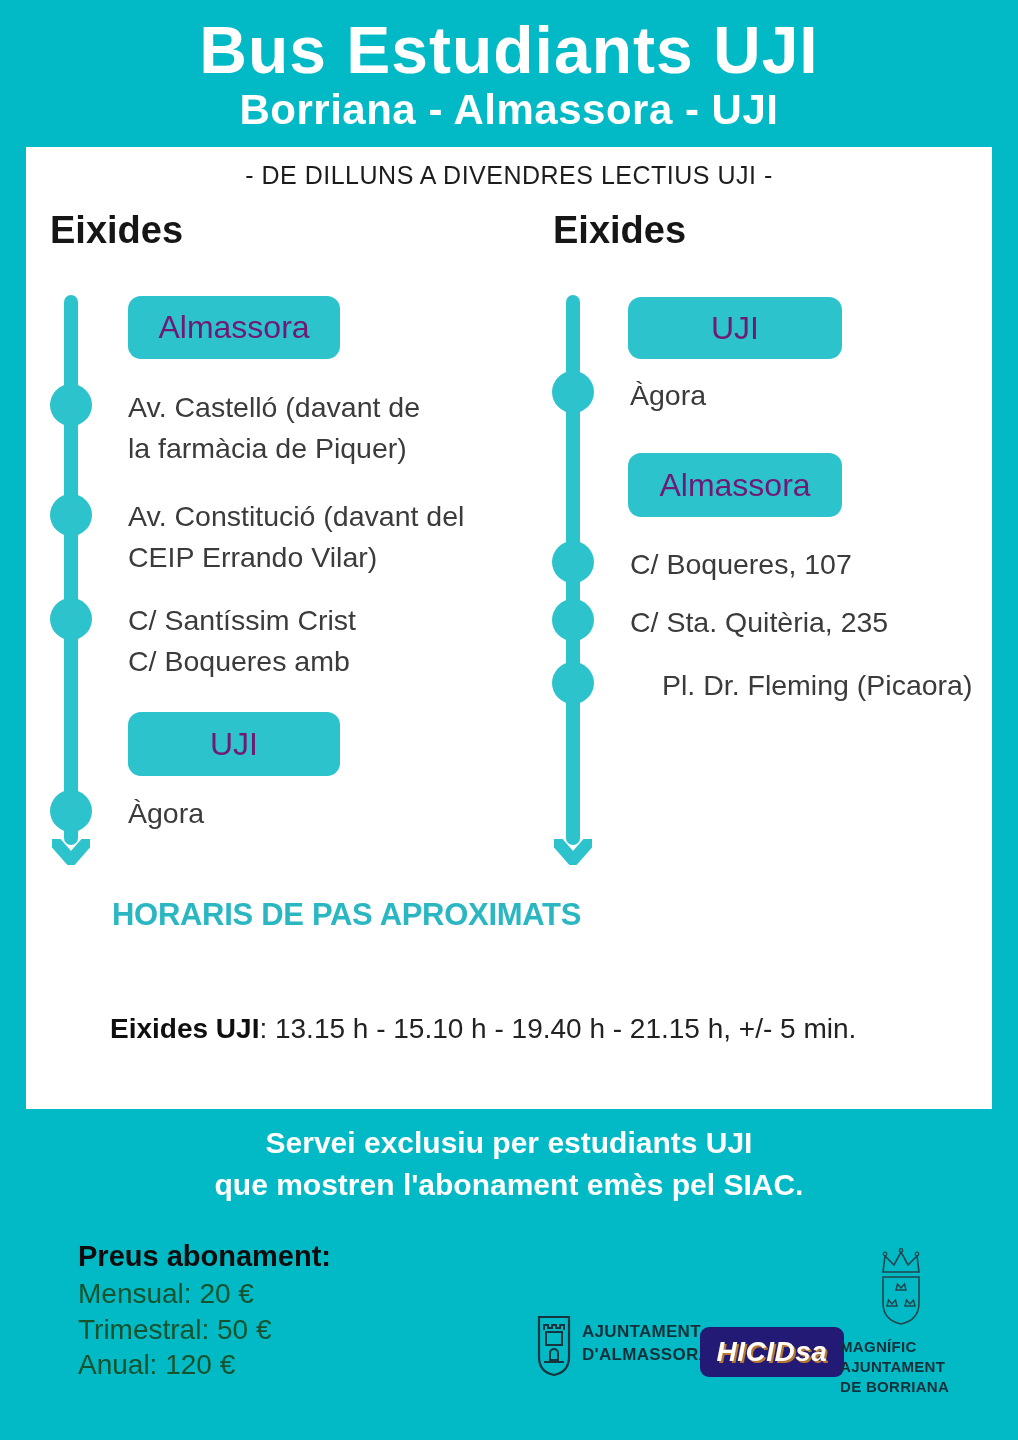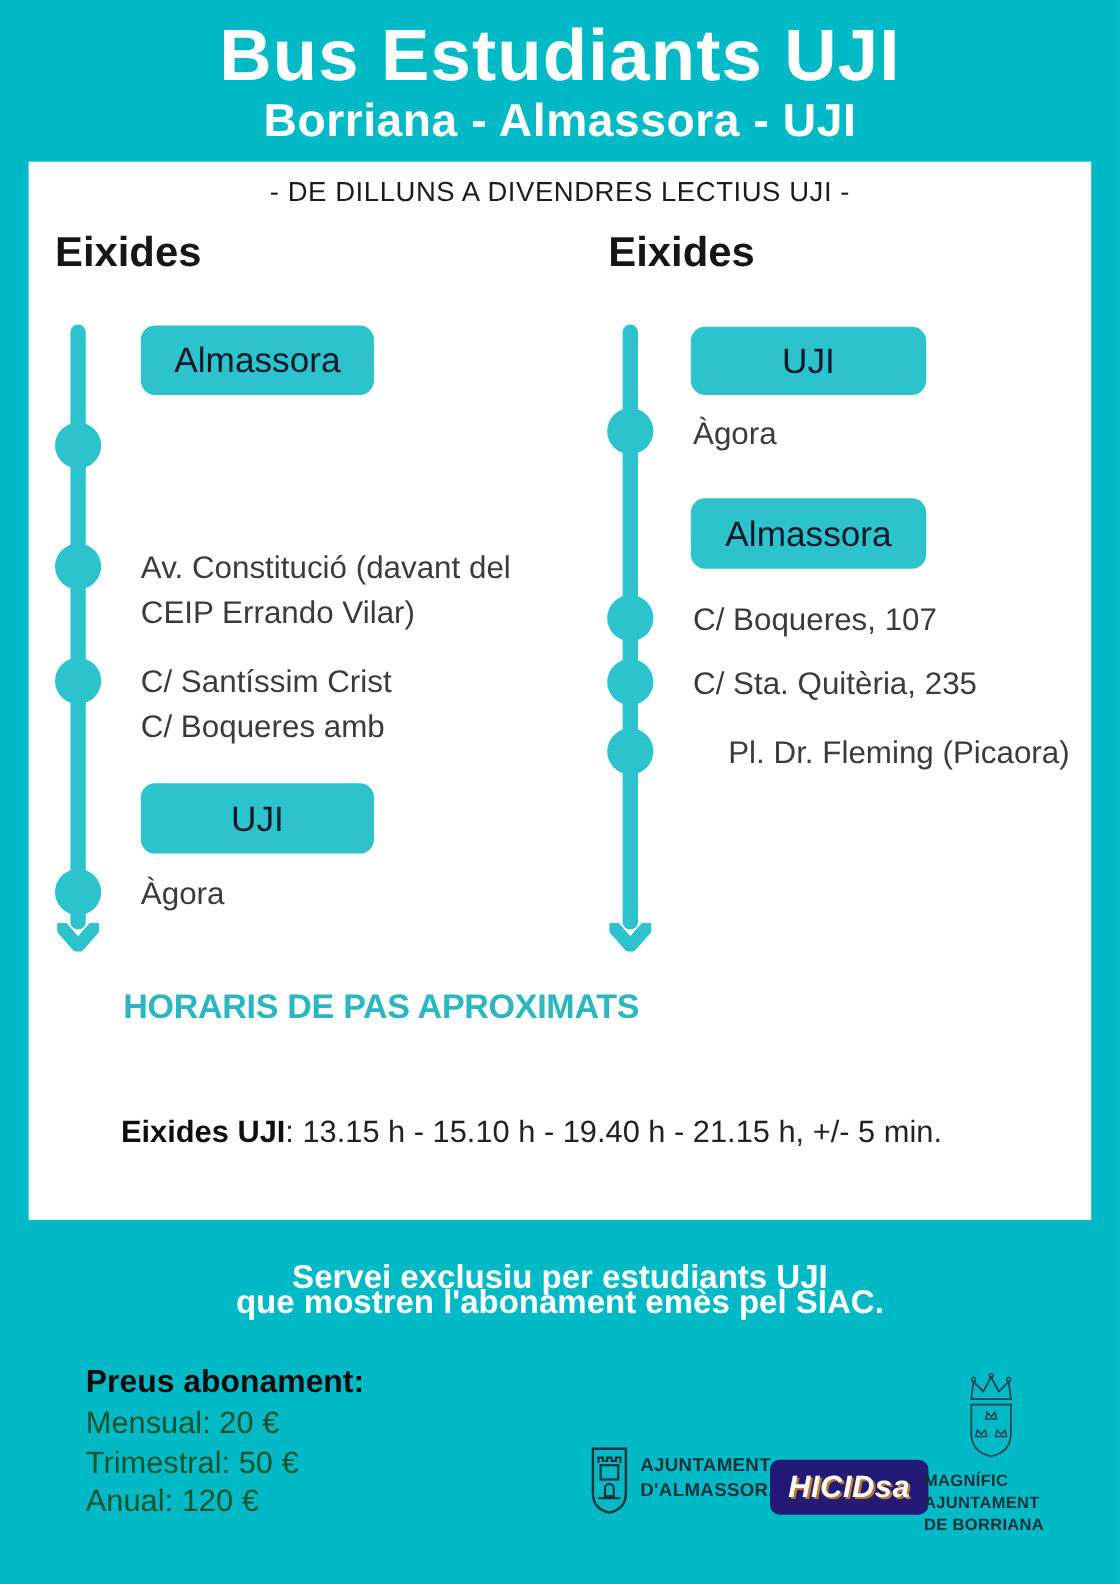--- a/index.html
+++ b/index.html
@@ -45,21 +45,21 @@
   .stop-dot {
     width:42px; height:42px; border-radius:50%; background:#2cc3cd;
   }
   .arrow-svg { width:38px; height:26px; }
   .arrow-wrap.left  { left:26px;  top:692px; }
   .arrow-wrap.right { left:528px; top:692px; }
 
   .badge {
     width:212px; height:63px; background:#2cc3cd; border-radius:13px;
     display:flex; align-items:center; justify-content:center;
-    color:#0f172a; font-size:32px; font-weight:500;
+    color:#701a75; font-size:32px; font-weight:500;
   }
   .stop {
     font-size:28.5px; color:#3b3b3b; line-height:41px; white-space:nowrap;
   }
 
   
   .sched-heading {
     left:86px; top:750px; font-size:31px; font-weight:bold;
     color:#2bb7c2; letter-spacing:-0.3px;
   }
@@ -109,20 +109,24 @@
     <div class="abs stop-dot" style="left:24px; top:451px;"></div>
     <div class="abs stop-dot" style="left:24px; top:643px;"></div>
     <div class="abs arrow-wrap left">
       <svg class="arrow-svg" viewBox="0 0 38 26">
         <polyline points="4,4 19,21 34,4" fill="none" stroke="#2cc3cd" stroke-width="12" stroke-linecap="round" stroke-linejoin="round"></polyline>
       </svg>
     </div>
 
     <div class="abs badge" style="left:102px; top:149px;">Almassora</div>
 
+    <div class="abs stop" style="left:102px; top:240px;">
+      <div>Av. Castelló (davant de</div>
+      <div>la farmàcia de Piquer)</div>
+    </div>
     <div class="abs stop" style="left:102px; top:349px;">
       <div>Av. Constitució (davant del</div>
       <div>CEIP Errando Vilar)</div>
     </div>
     <div class="abs stop" style="left:102px; top:453px;">
       <div>C/ Santíssim Crist</div>
       <div>C/ Boqueres amb</div>
     </div>
 
     <div class="abs badge" style="left:102px; top:565px; height:64px;">UJI</div>
@@ -146,21 +150,21 @@
     <div class="abs stop" style="left:604px; top:397px;">C/ Boqueres, 107</div>
     <div class="abs stop" style="left:604px; top:455px;">C/ Sta. Quitèria, 235</div>
     <div class="abs stop" style="left:636px; top:518px;">Pl. Dr. Fleming (Picaora)</div>
 
     <div class="abs sched-heading">HORARIS DE PAS APROXIMATS</div>
     <div class="abs sched-row" style="top:866px;">
       <b>Eixides UJI</b><span>: 13.15 h - 15.10 h - 19.40 h - 21.15 h, +/- 5 min.</span>
     </div>
   </div>
 
-  <div class="abs notice" style="top:1126px;margin-top:19px;">Servei exclusiu per estudiants UJI</div>
+  <div class="abs notice" style="top:1126px;">Servei exclusiu per estudiants UJI</div>
   <div class="abs notice" style="top:1168px;">que mostren l'abonament emès pel SIAC.</div>
 
   <div class="abs prices-heading">Preus abonament:</div>
   <div class="abs price-item" style="top:1278px;">Mensual: 20 €</div>
   <div class="abs price-item" style="top:1314px;">Trimestral: 50 €</div>
   <div class="abs price-item" style="top:1349px;">Anual: 120 €</div>
 
   <div class="abs" style="left:536px; top:1314px;">
     <svg width="36" height="64" viewBox="0 0 36 64">
       <path d="M3 3 h30 v40 q0 15 -15 18 q-15 -3 -15 -18 z" fill="none" stroke="#16353d" stroke-width="2.2"></path>

